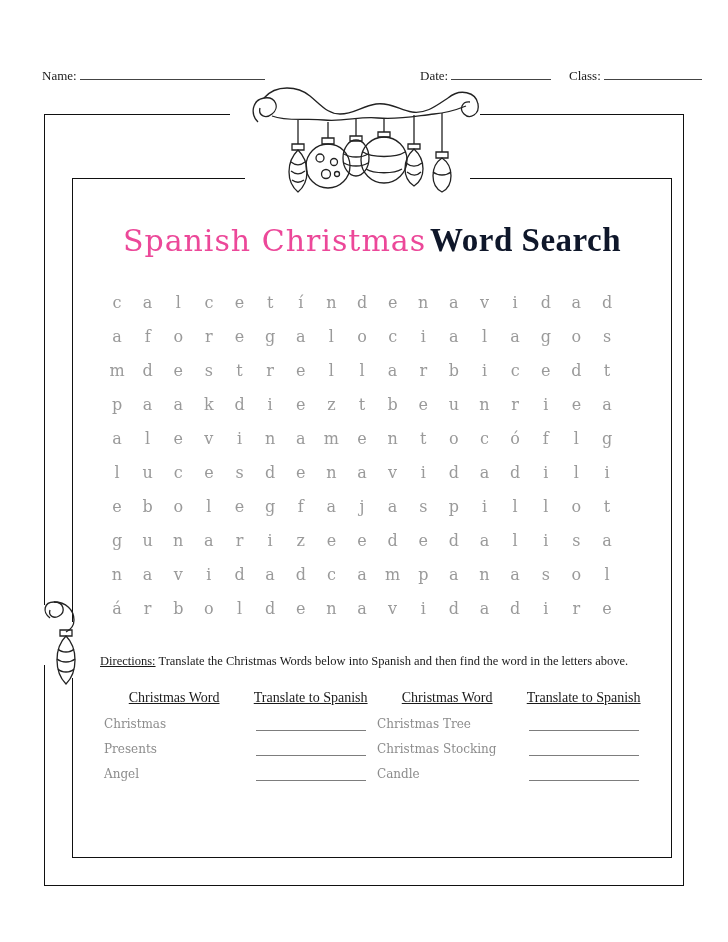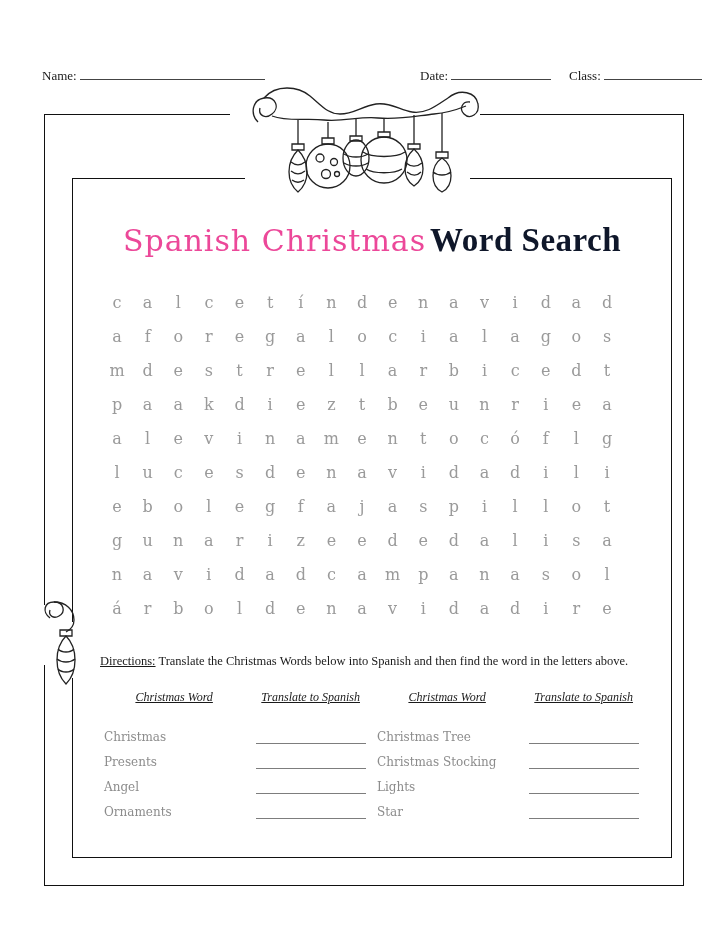--- a/index.html
+++ b/index.html
@@ -149,23 +149,21 @@
 
   
   .answers {
     position: absolute;
     left: 104px;
     top: 690px;
     width: 546px;
   }
   .ans-head {
     display: flex;
-    font-size: 12px;
-    margin-bottom: 14px;
-    font-style: italic;
+    font-size: 14px;
   }
   .ans-head span {
     text-decoration: underline;
     text-align: center;
   }
   .col-w1 { width: 148px; }
   .col-w2 { width: 140px; }
   .ans-rows { }
   .ans-row {
     display: flex;
@@ -502,29 +500,19 @@
       <span class="ans-word">Christmas Stocking</span>
       <span class="ans-blank">
           <i></i>
         </span>
     </div>
     <div class="ans-row">
       <span class="ans-word">Angel</span>
       <span class="ans-blank">
           <i></i>
         </span>
-      <span class="ans-word">Lights</span>
+      <span class="ans-word">Candle</span>
       <span class="ans-blank">
           <i></i>
         </span>
     </div>
-    <div class="ans-row">
-      <span class="ans-word">Ornaments</span>
-      <span class="ans-blank">
-          <i></i>
-        </span>
-      <span class="ans-word">Star</span>
-      <span class="ans-blank">
-          <i></i>
-        </span>
-    </div>
   </div>
 </div>
 
 </body></html>

